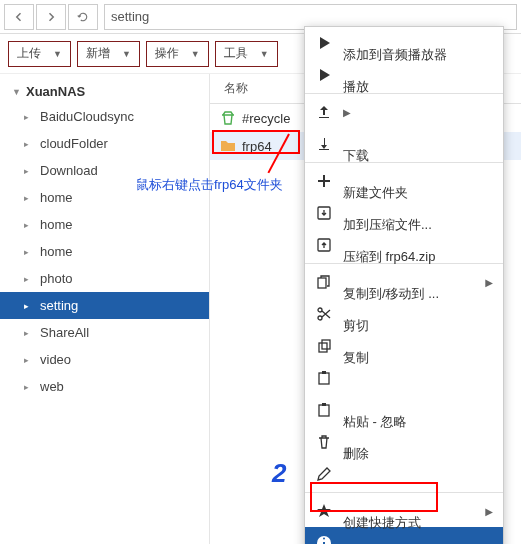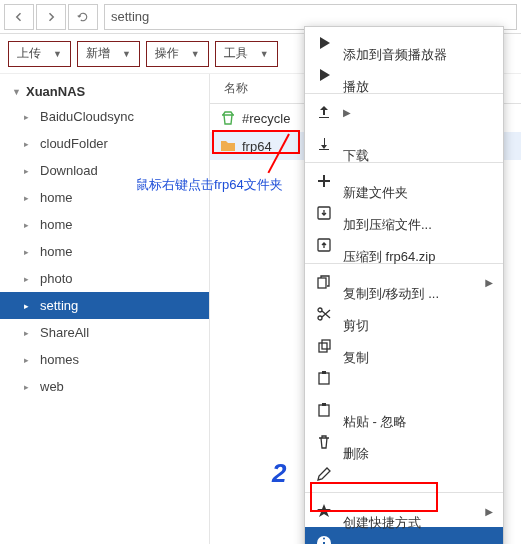--- a/index.html
+++ b/index.html
@@ -121,21 +121,21 @@
         <div class="tree-item selected">
           <span class="tree-caret">▸</span>
           <span>setting</span>
         </div>
         <div class="tree-item">
           <span class="tree-caret">▸</span>
           <span>ShareAll</span>
         </div>
         <div class="tree-item">
           <span class="tree-caret">▸</span>
-          <span>homes</span>
+          <span>video</span>
         </div>
         <div class="tree-item">
           <span class="tree-caret">▸</span>
           <span>web</span>
         </div>
       </div>
   </div>
 
   <div class="content">
     <div class="content-header">

